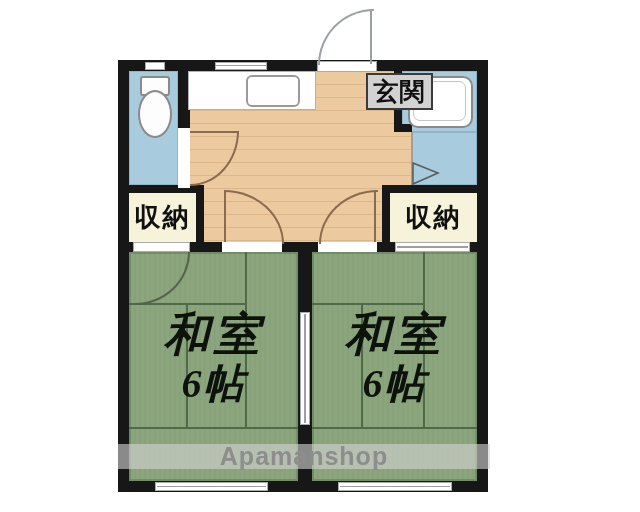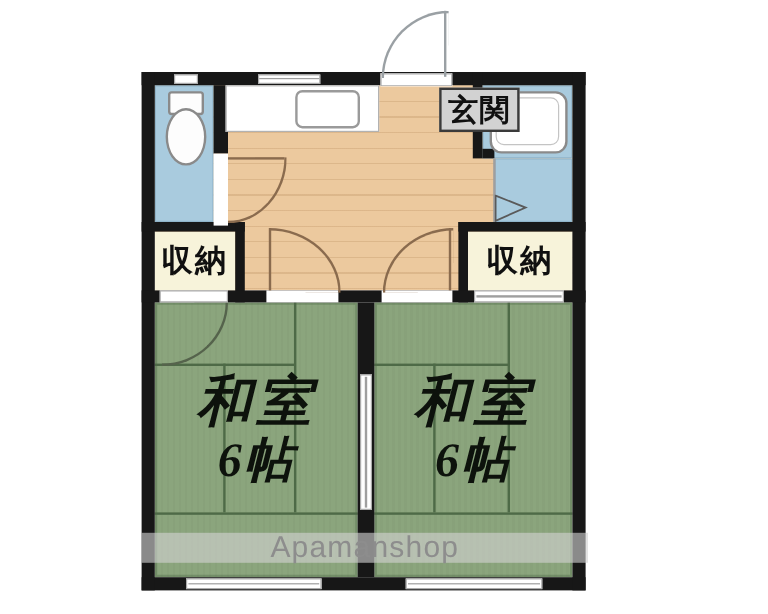--- a/index.html
+++ b/index.html
@@ -40,21 +40,21 @@
   
   .genkan-box{background:#d2d2d2;border:2px solid #3a3a3a;display:flex;align-items:center;justify-content:center;
     font-size:25px;font-weight:bold;color:#101010;letter-spacing:1px;}
   .storage-label{display:flex;align-items:center;justify-content:center;
     font-size:26px;font-weight:bold;color:#101010;letter-spacing:2px;}
   .room-label{display:flex;flex-direction:column;align-items:center;color:#0d120c;
     font-weight:bold;font-style:italic;text-align:center;}
   .room-name{font-size:46px;line-height:52px;letter-spacing:4px;}
   .room-size{font-size:40px;line-height:48px;letter-spacing:2px;font-family:Liberation Serif, serif;}
   .watermark-band{background:rgba(210,210,210,0.62);display:flex;align-items:center;justify-content:center;}
-  .watermark-text{color:#8d8d8d;font-size:25px;letter-spacing:1px;font-weight:normal;}
+  .watermark-text{color:#8d8d8d;font-size:25px;letter-spacing:1px;font-weight:bold;}
 </style>
 </head>
 <body>
 
 <div id="canvas">
 
   <div class="abs wood" style="left:129px;top:71px;width:348px;height:171px;"></div>
   <div class="abs blue" style="left:129px;top:71px;width:49px;height:114px;"></div>
   <div class="abs blue" style="left:402px;top:71px;width:75px;height:61px;"></div>
   <div class="abs blue" style="left:412px;top:132px;width:65px;height:53px;"></div>

